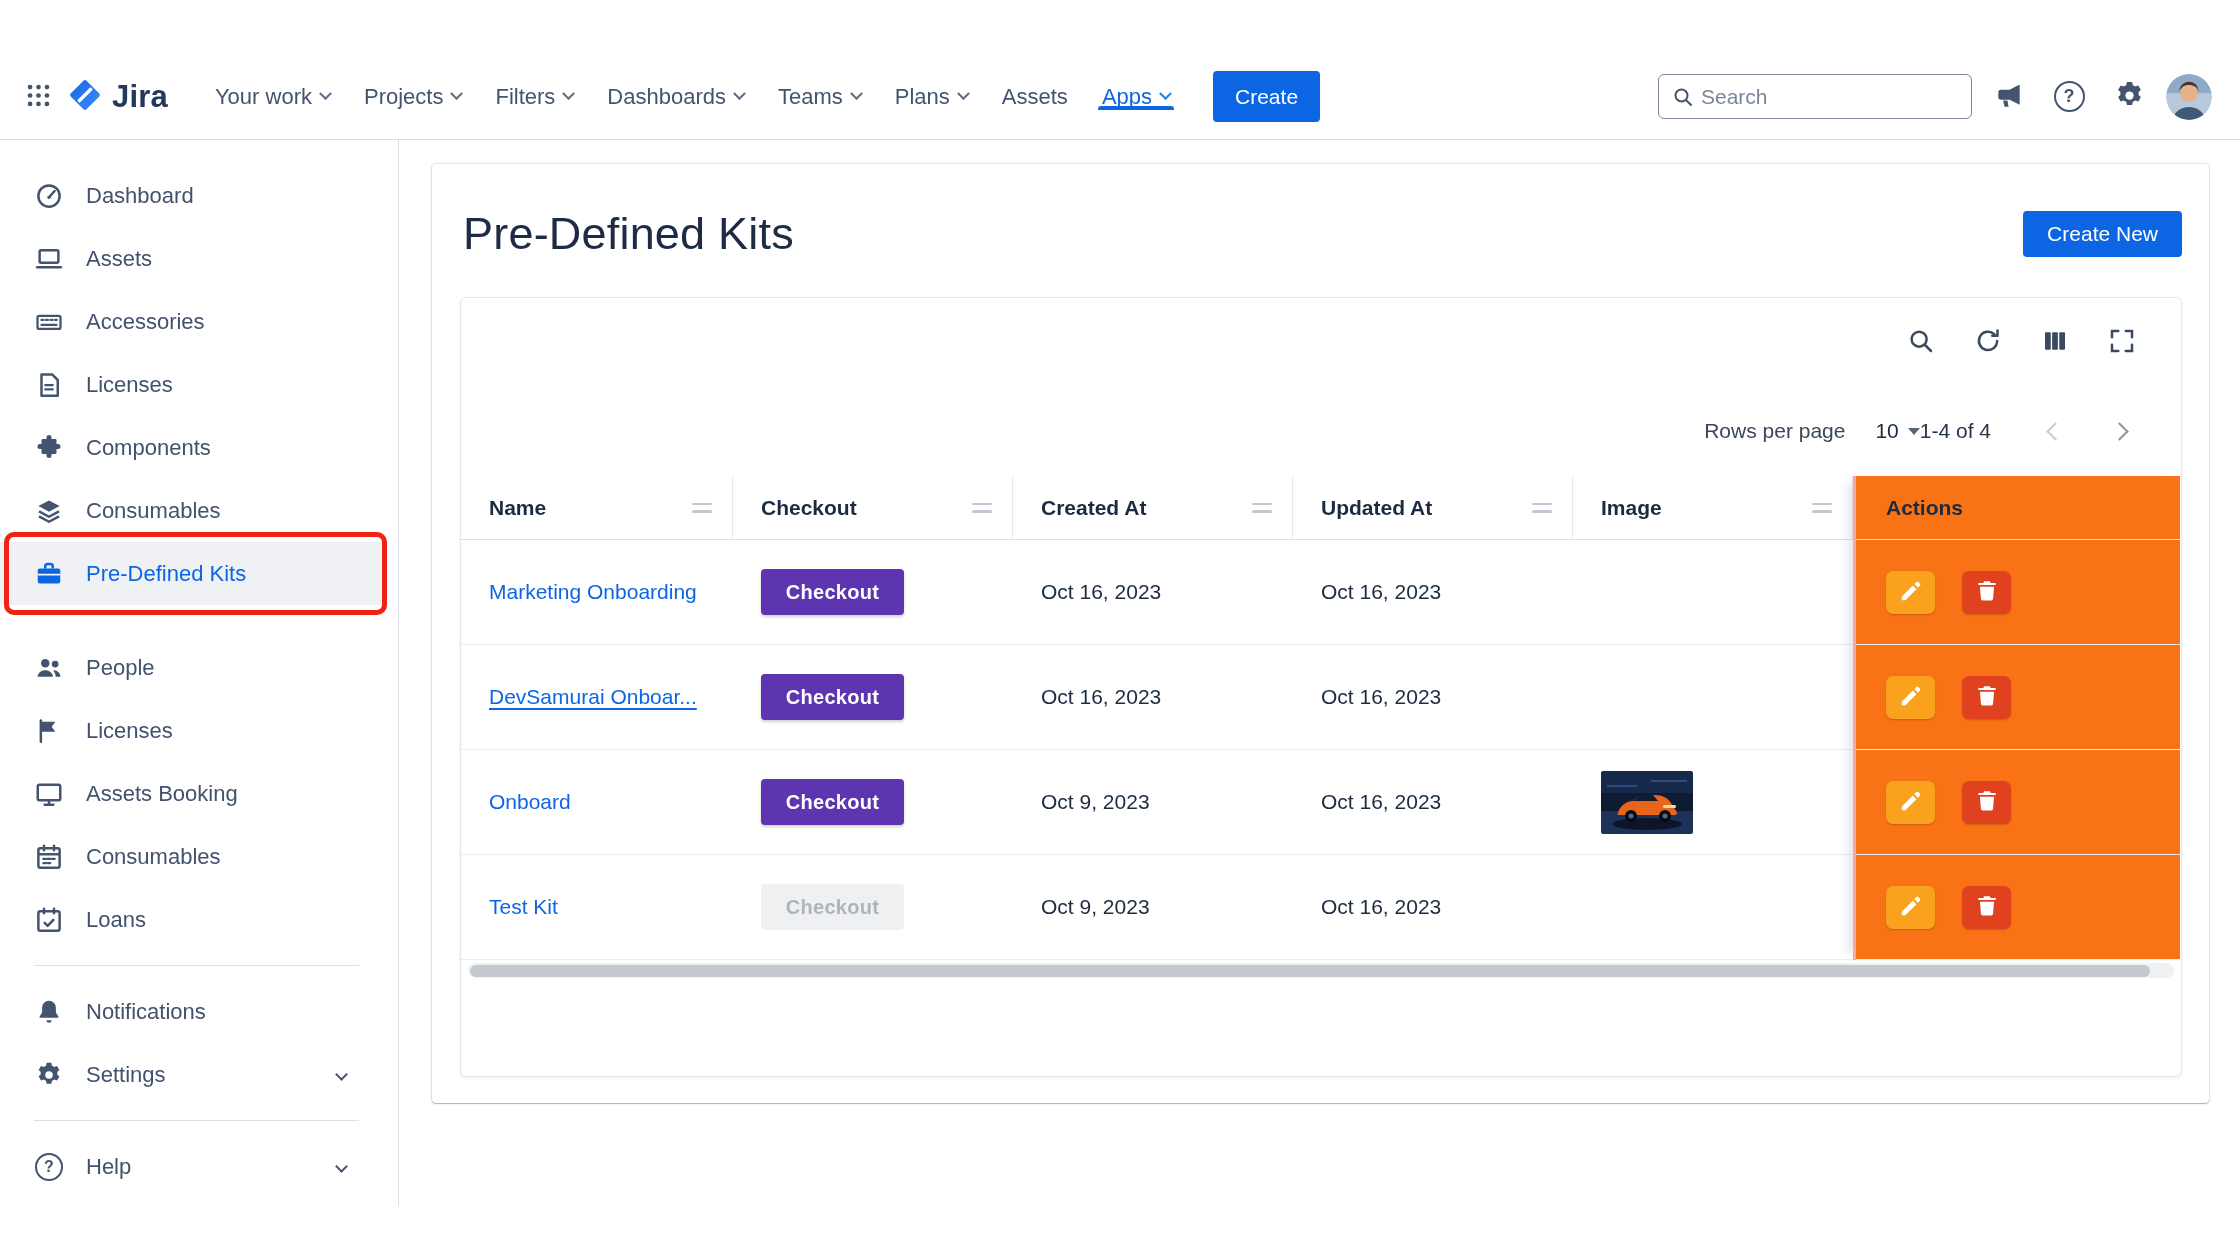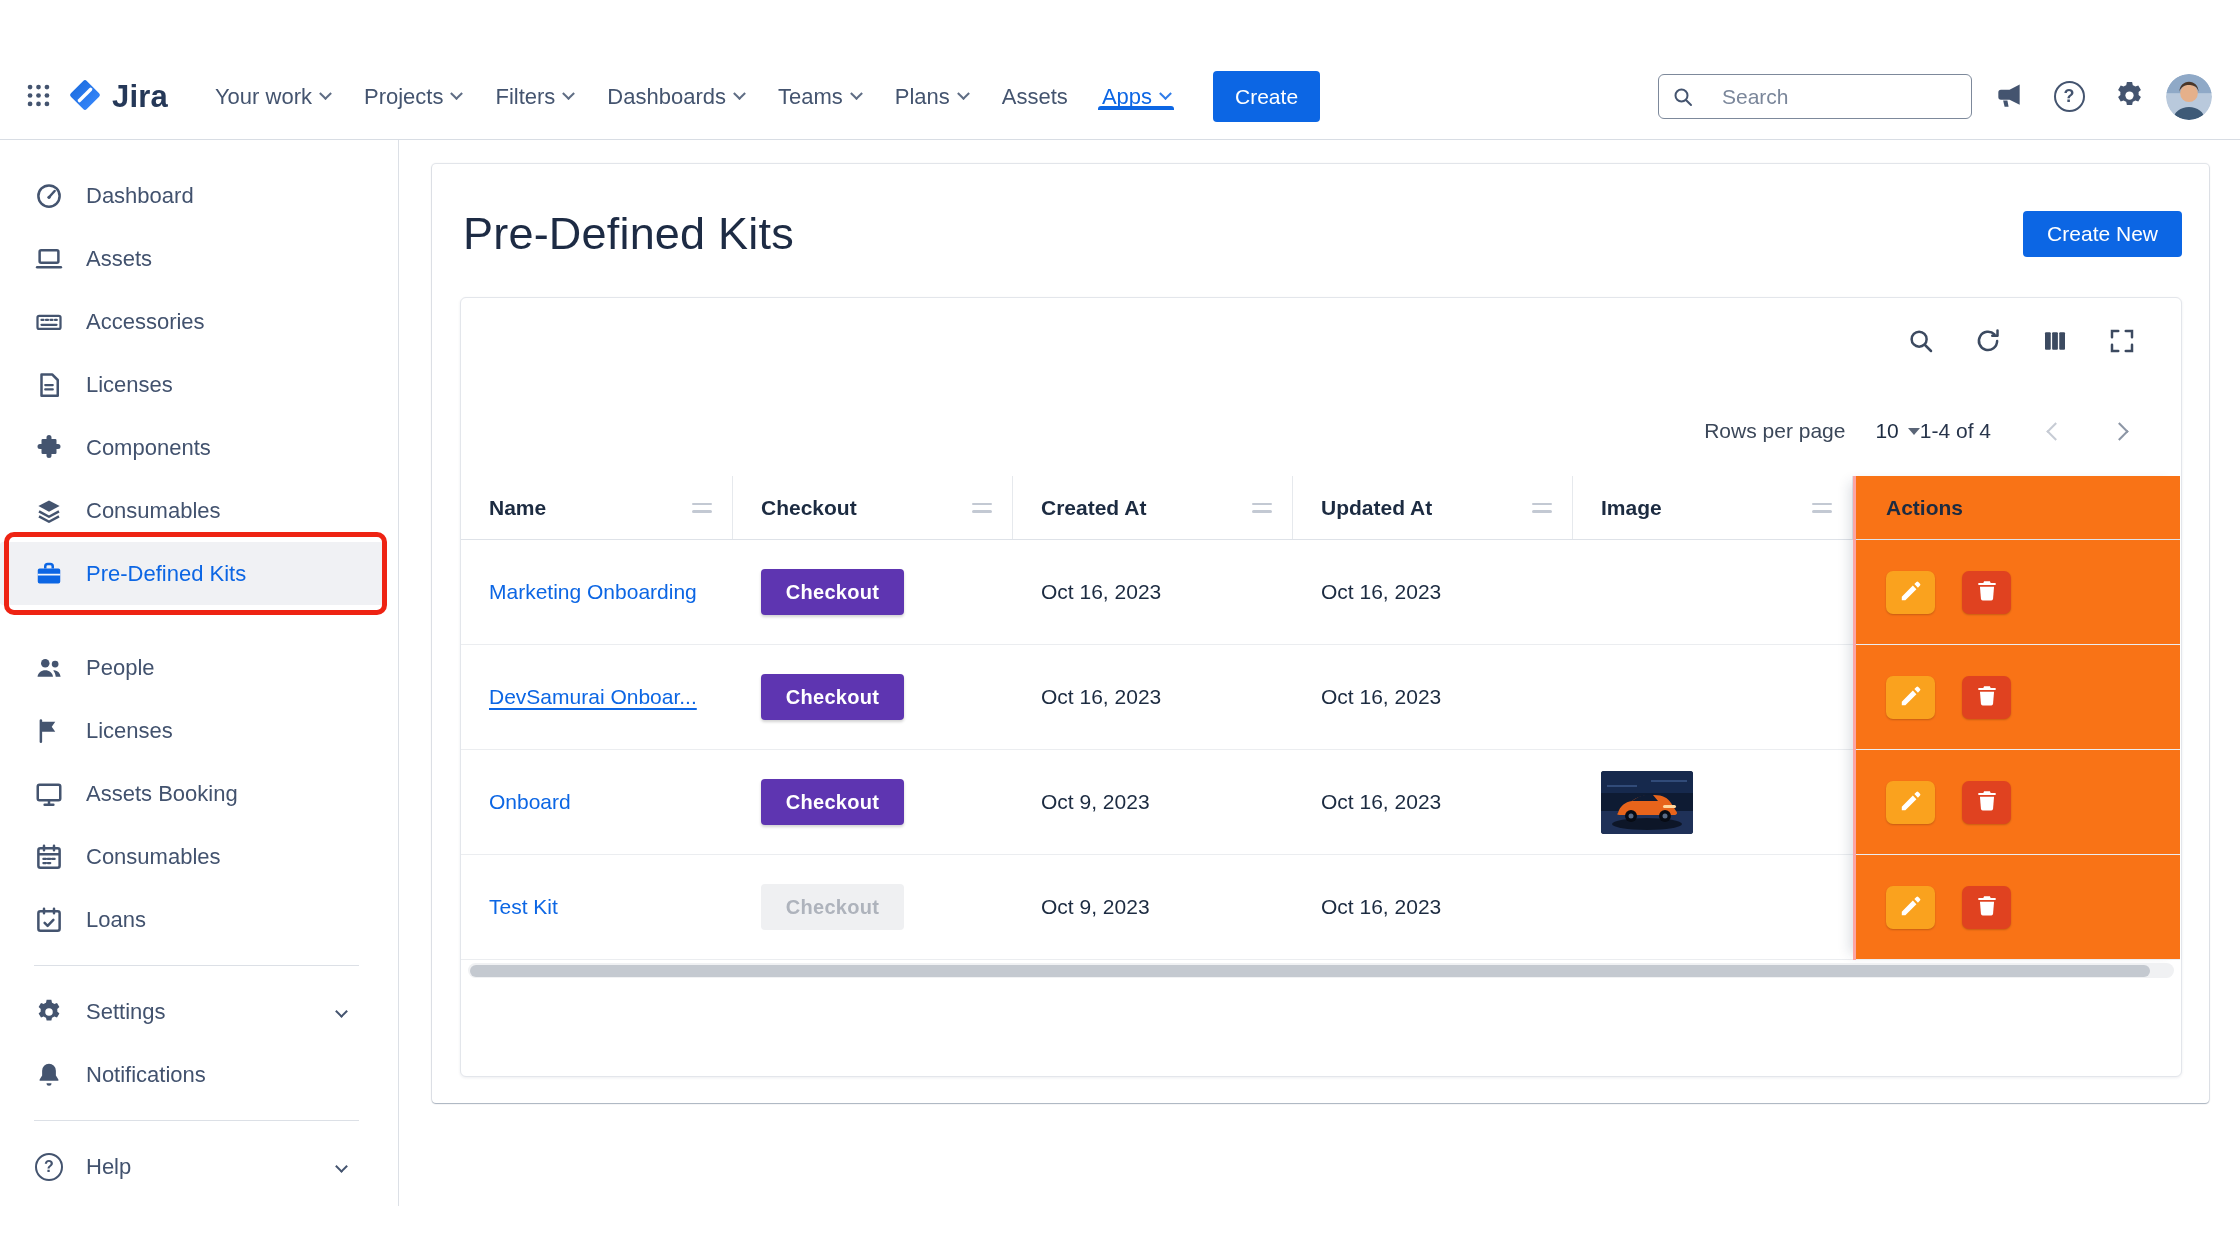--- a/index.html
+++ b/index.html
@@ -21,21 +21,21 @@
   .appswitcher{width:42px;height:42px;border-radius:6px}
   .logo{display:flex;align-items:center;gap:9px;margin-left:8px;cursor:pointer;text-decoration:none}
   .logo-text{font-size:31px;font-weight:700;color:#253858;letter-spacing:.2px}
   .mainnav{display:flex;align-items:center;height:100%;margin-left:30px}
   .nav-item{position:relative;display:flex;align-items:center;padding:0 17px;font-size:22px;font-weight:500;color:#44546F;cursor:pointer;text-decoration:none}
   .nav-item .chev{margin-left:9px;transform:rotate(45deg) translate(-2px,-2px);opacity:.85}
   .nav-item.active{color:var(--accent-blue)}
   .nav-item.active::after{content:'';position:absolute;left:13px;right:13px;bottom:0;height:4px;background:var(--accent-blue);border-radius:3px 3px 0 0}
   .create-btn{margin-left:26px;height:51px;padding:0 22px;background:var(--accent-blue);color:#fff;border:none;border-radius:4px;font-size:21px;font-weight:500;cursor:pointer;align-self:center}
   .tb-right{margin-left:auto;display:flex;align-items:center;gap:14px}
-  .searchbox{width:314px;height:45px;border:1.6px solid #7D899B;border-radius:6px;display:flex;align-items:center;padding:0 12px;gap:27px;background:#fff}
+  .searchbox{width:314px;height:45px;border:1.6px solid #7D899B;border-radius:6px;display:flex;align-items:center;padding:0 12px;gap:6px;background:#fff}
   .searchbox input{border:none;outline:none;font-size:21px;width:100%;color:#1C2B41;background:transparent;font-family:inherit}
   .searchbox input::placeholder{color:#7A869A}
   .tb-icon{width:46px;height:46px}
   .qmark{width:31px;height:31px;border:2.4px solid currentColor;border-radius:50%;display:flex;align-items:center;justify-content:center;font-size:18px;font-weight:700}
   .avatar{width:46px;height:46px;border-radius:50%;overflow:hidden;border:none;background:transparent;cursor:pointer;padding:0}
 
   .chev{width:9px;height:9px;border-right:2.2px solid currentColor;border-bottom:2.2px solid currentColor;display:inline-block;transform:rotate(45deg)}
 
   
   .app-body{display:flex;height:1066px;background:#fff}
@@ -330,35 +330,35 @@
             <path d="M8 3v3.5M16 3v3.5" stroke-linecap="round"></path>
             <path d="M8.5 14.3l2.4 2.4 4.6-4.8" stroke-linecap="round" stroke-linejoin="round"></path>
           </svg>
         </span>
       <span class="slabel">Loans</span>
     </div>
     <div class="side-div"></div>
     <div class="side-item">
       <span class="sicon">
           <svg viewBox="0 0 24 24" fill="currentColor">
+            <path d="M12 3a5.5 5.5 0 0 0-5.5 5.5v3.8L4.5 15.5v1h15v-1l-2-3.2V8.5A5.5 5.5 0 0 0 12 3z"></path>
+            <path d="M10 18.5a2 2 0 0 0 4 0z"></path>
+          </svg>
+        </span>
+      <span class="slabel">Notifications</span>
+    </div>
+    <div class="side-item">
+      <span class="sicon">
+          <svg viewBox="0 0 24 24" fill="currentColor">
             <path d="M13.9 2.2l.5 2.3a7.6 7.6 0 0 1 1.8 1l2.2-.8 1.9 3.3-1.7 1.5a7.7 7.7 0 0 1 0 2.1l1.7 1.5-1.9 3.3-2.2-.8a7.6 7.6 0 0 1-1.8 1l-.5 2.3h-3.8l-.5-2.3a7.6 7.6 0 0 1-1.8-1l-2.2.8-1.9-3.3 1.7-1.5a7.7 7.7 0 0 1 0-2.1L3.7 8l1.9-3.3 2.2.8a7.6 7.6 0 0 1 1.8-1l.5-2.3z"></path>
             <circle cx="12" cy="12" r="3" fill="#fff"></circle>
           </svg>
         </span>
       <span class="slabel">Settings</span>
       <i class="chev row-chev"></i>
-    </div>
-    <div class="side-item">
-      <span class="sicon">
-          <svg viewBox="0 0 24 24" fill="currentColor">
-            <path d="M12 3a5.5 5.5 0 0 0-5.5 5.5v3.8L4.5 15.5v1h15v-1l-2-3.2V8.5A5.5 5.5 0 0 0 12 3z"></path>
-            <path d="M10 18.5a2 2 0 0 0 4 0z"></path>
-          </svg>
-        </span>
-      <span class="slabel">Notifications</span>
     </div>
     <div class="side-div"></div>
     <div class="side-item">
       <span class="sicon">
           <span class="qmark" style="width:28px;height:28px;font-size:16px;border-width:2.2px">?</span>
         </span>
       <span class="slabel">Help</span>
       <i class="chev row-chev"></i>
     </div>
   </aside>

